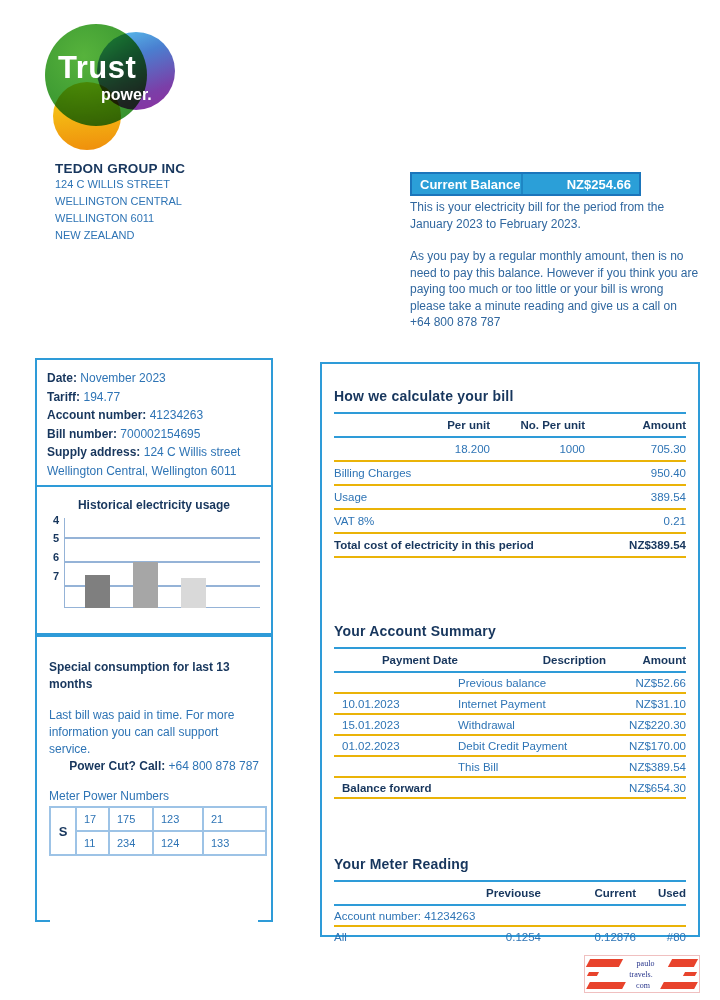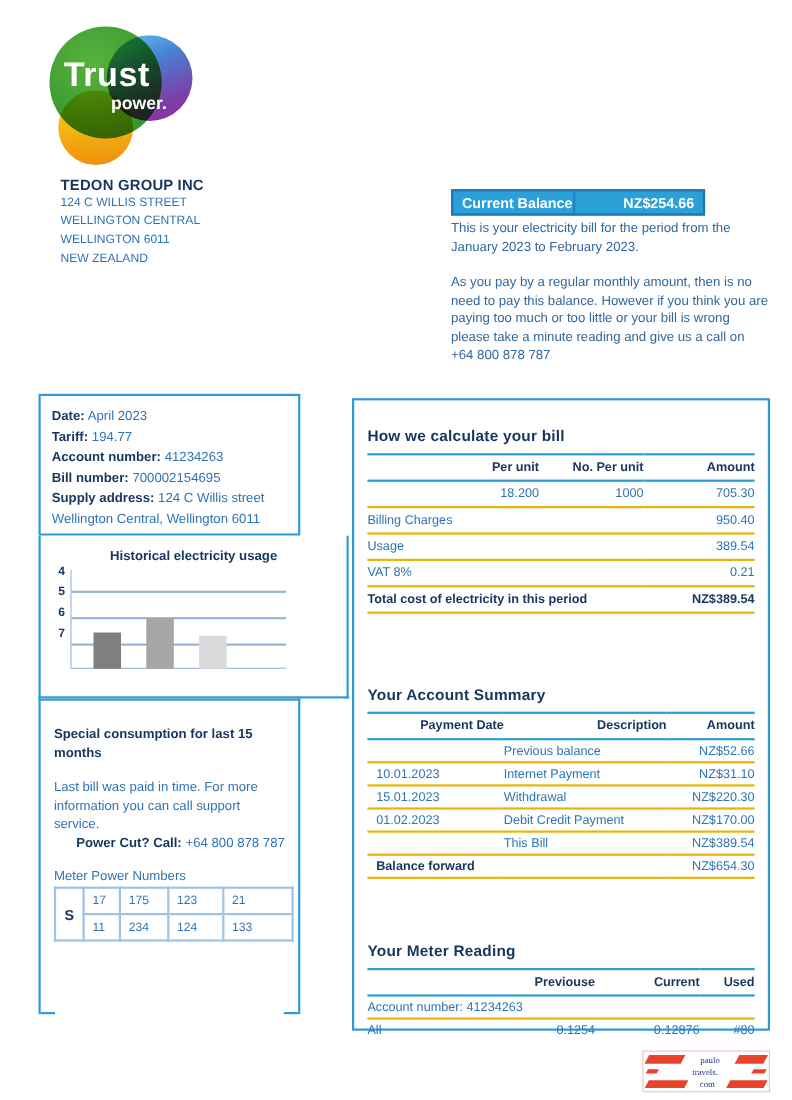--- a/index.html
+++ b/index.html
@@ -38,21 +38,21 @@
   .bal-div { position:absolute; left:48%; top:0; width:2px; height:100%; background:#1E86C4; }
 
   
   .intro1 { left:410px; top:199px; width:290px; }
   .intro2 { left:410px; top:248px; width:290px; }
   .para { font-size:12px; line-height:16.5px; color:#30679F; }
 
   
   .box { border:2px solid #2E9BD8; background:#fff; }
   .box1 { left:35px; top:358px; width:238px; height:129px; padding:9px 10px; }
-  .box2 { left:35px; top:487px; width:282px; height:148px; border-top:none; }
+  .box2 { left:35px; top:487px; width:238px; height:148px; border-top:none; }
   .box3 { left:35px; top:635px; width:238px; height:287px; border-top-width:2px;
     border-bottom:none; padding:22px 12px 0 12px; }
   .stub { position:absolute; bottom:0; width:13px; height:2px; background:#2E9BD8; }
   .stub.l { left:0; } .stub.r { right:0; }
 
   .info-line { font-size:12px; line-height:18.5px; }
   .lbl { font-weight:bold; color:#17365D; }
   .val { color:#2E74B5; }
 
   
@@ -130,21 +130,21 @@
 <div class="abs balance">
   <span class="bl">Current Balance</span>
   <span class="ba">NZ$254.66</span>
   <span class="bal-div"></span>
 </div>
 
 <div class="abs intro1 para">This is your electricity bill for the period from the January 2023 to February 2023.</div>
 <div class="abs intro2 para">As you pay by a regular monthly amount, then is no need to pay this balance. However if you think you are paying too much or too little or your bill is wrong please take a minute reading and give us a call on +64 800 878 787</div>
 
 <div class="abs box box1">
-  <div class="info-line"><span class="lbl">Date:</span> <span class="val">April 2023</span></div>
+  <div class="info-line"><span class="lbl">Date:</span> <span class="val">November 2023</span></div>
   <div class="info-line"><span class="lbl">Tariff:</span> <span class="val">194.77</span></div>
   <div class="info-line"><span class="lbl">Account number:</span> <span class="val">41234263</span></div>
   <div class="info-line"><span class="lbl">Bill number:</span> <span class="val">700002154695</span></div>
   <div class="info-line"><span class="lbl">Supply address:</span> <span class="val">124 C Willis street</span></div>
   <div class="info-line"><span class="val">Wellington Central, Wellington 6011</span></div>
 </div>
 
 <div class="abs box box2">
   <div class="chart-title">Historical electricity usage</div>
   <div class="ylab y1">4</div>
@@ -156,21 +156,21 @@
     <div class="gline g2"></div>
     <div class="gline g3"></div>
     <div class="gline g4"></div>
     <div class="bar b1"></div>
     <div class="bar b2"></div>
     <div class="bar b3"></div>
   </div>
 </div>
 
 <div class="abs box box3">
-  <div class="sc-title">Special consumption for last 15 months</div>
+  <div class="sc-title">Special consumption for last 13 months</div>
   <div class="sc-body">Last bill was paid in time. For more information you can call support service.</div>
   <div class="sc-power"><span class="lbl">Power Cut? Call:</span><span class="val"> +64 800 878 787</span></div>
   <div class="sc-mpn">Meter Power Numbers</div>
   <table class="mt">
     <colgroup>
         <col style="width:26px">
         <col style="width:33px">
         <col style="width:44px">
         <col style="width:50px">
         <col style="width:63px">

